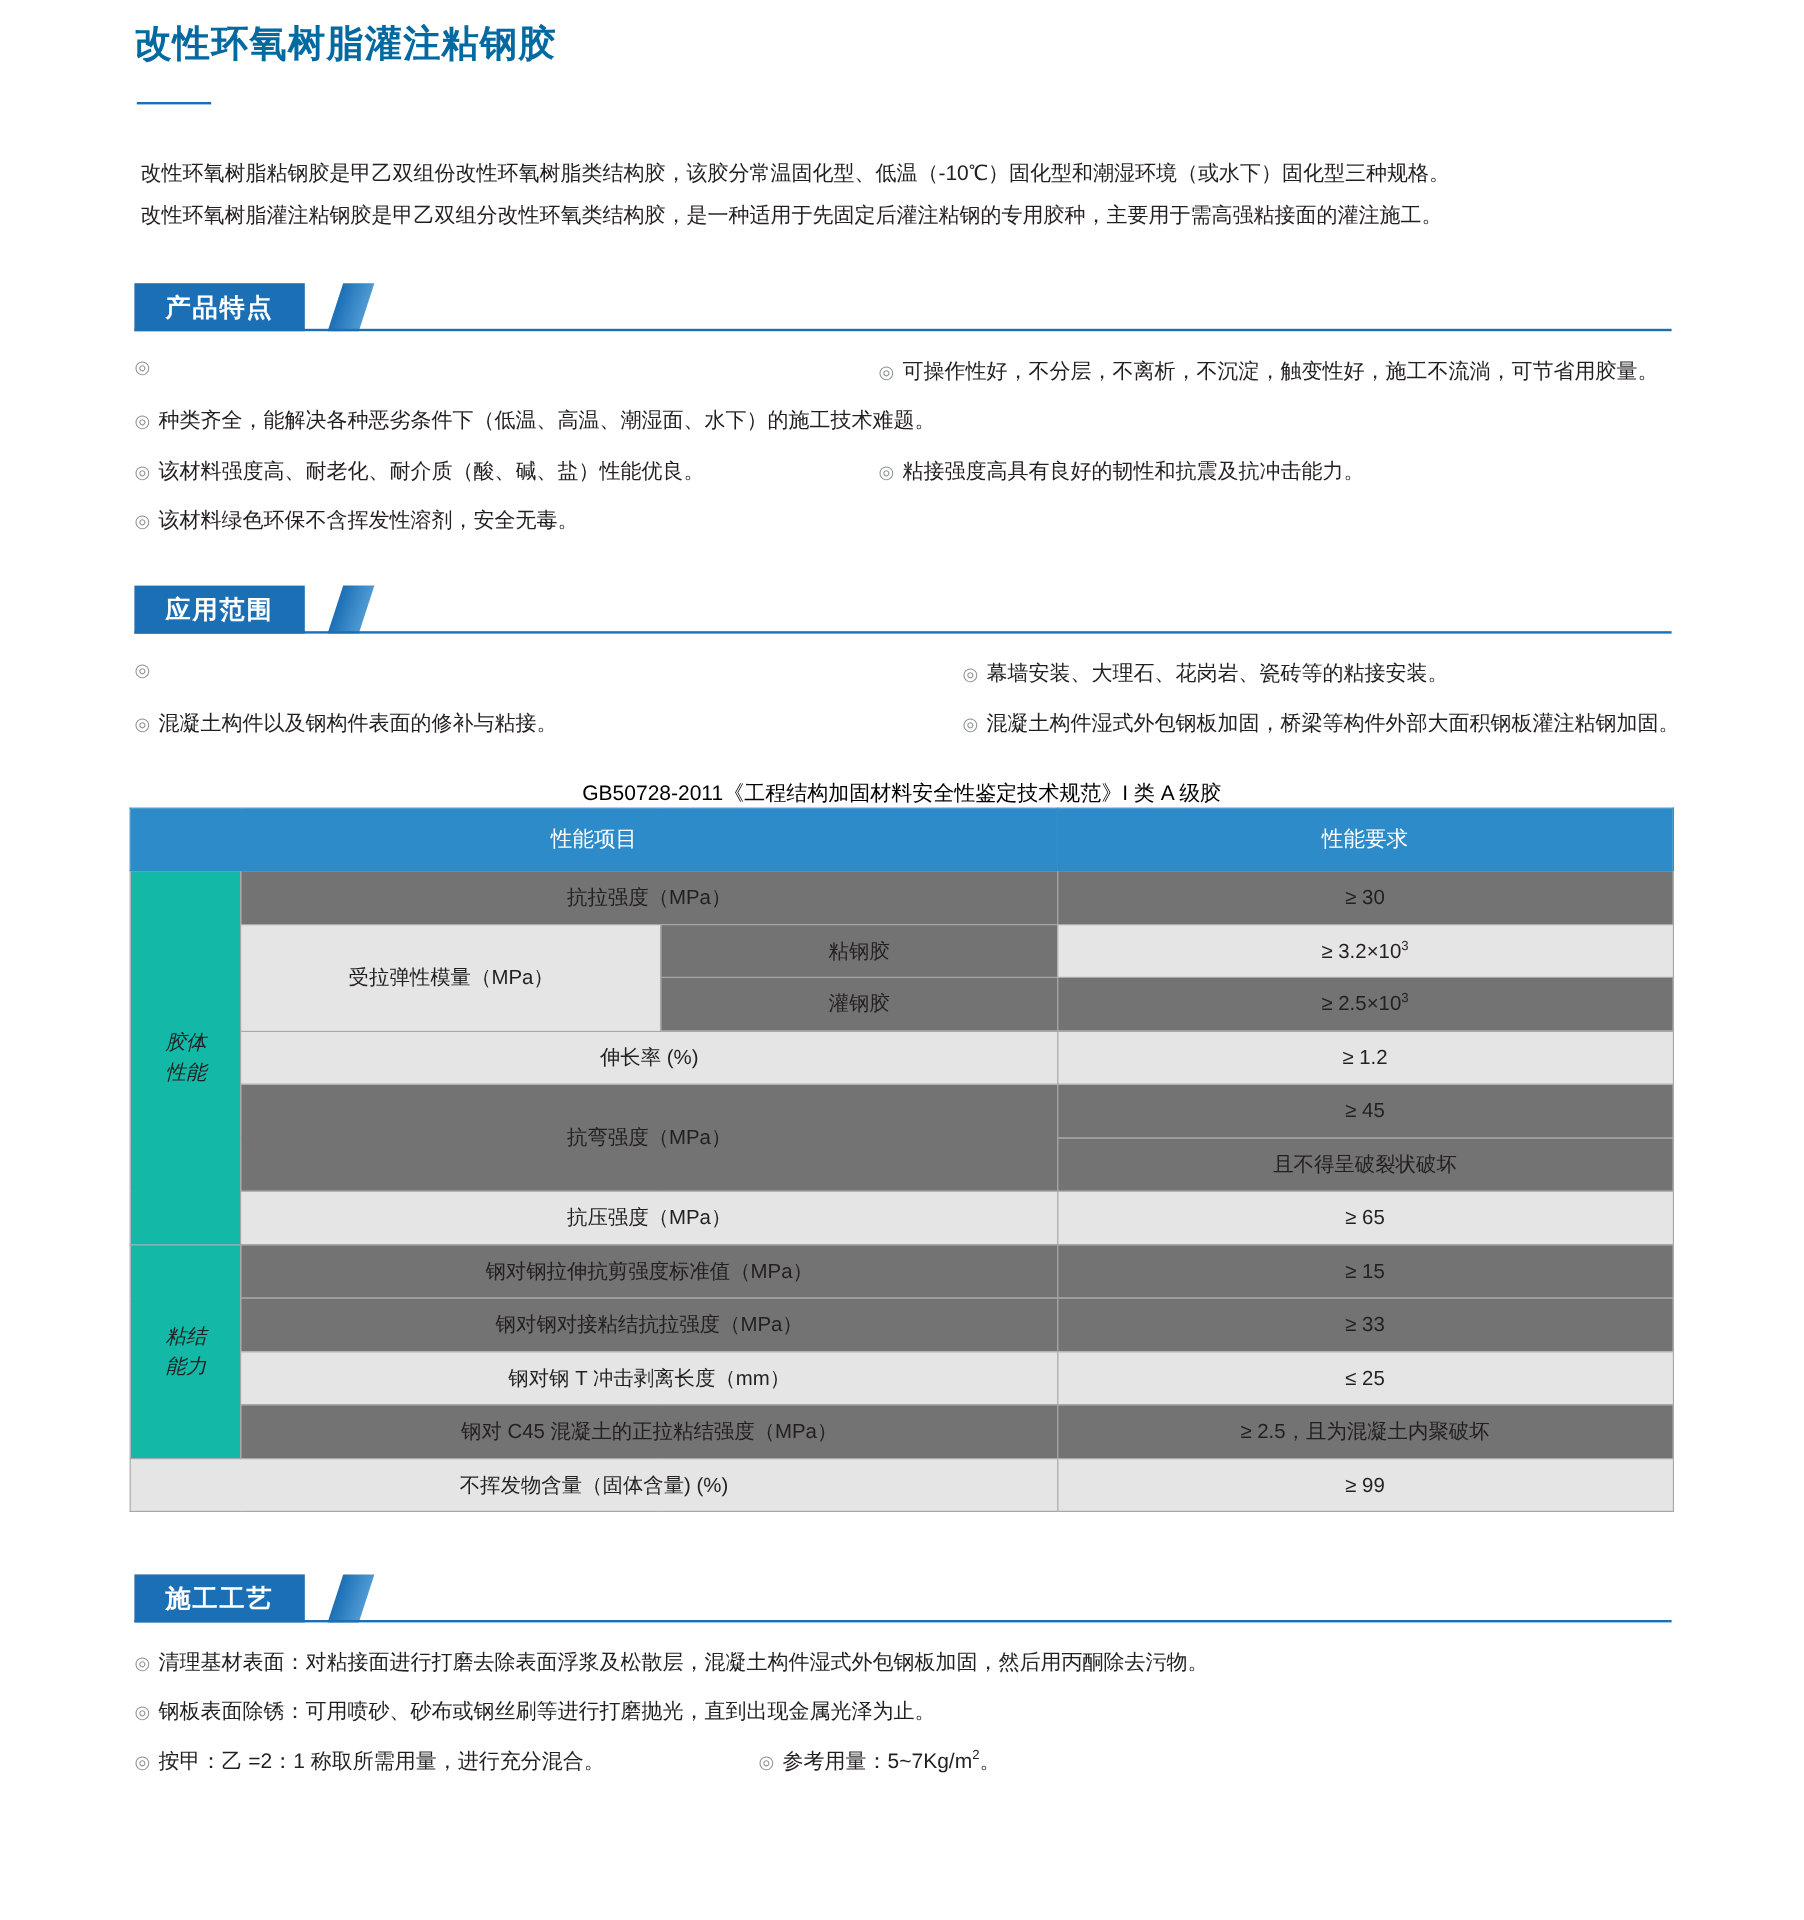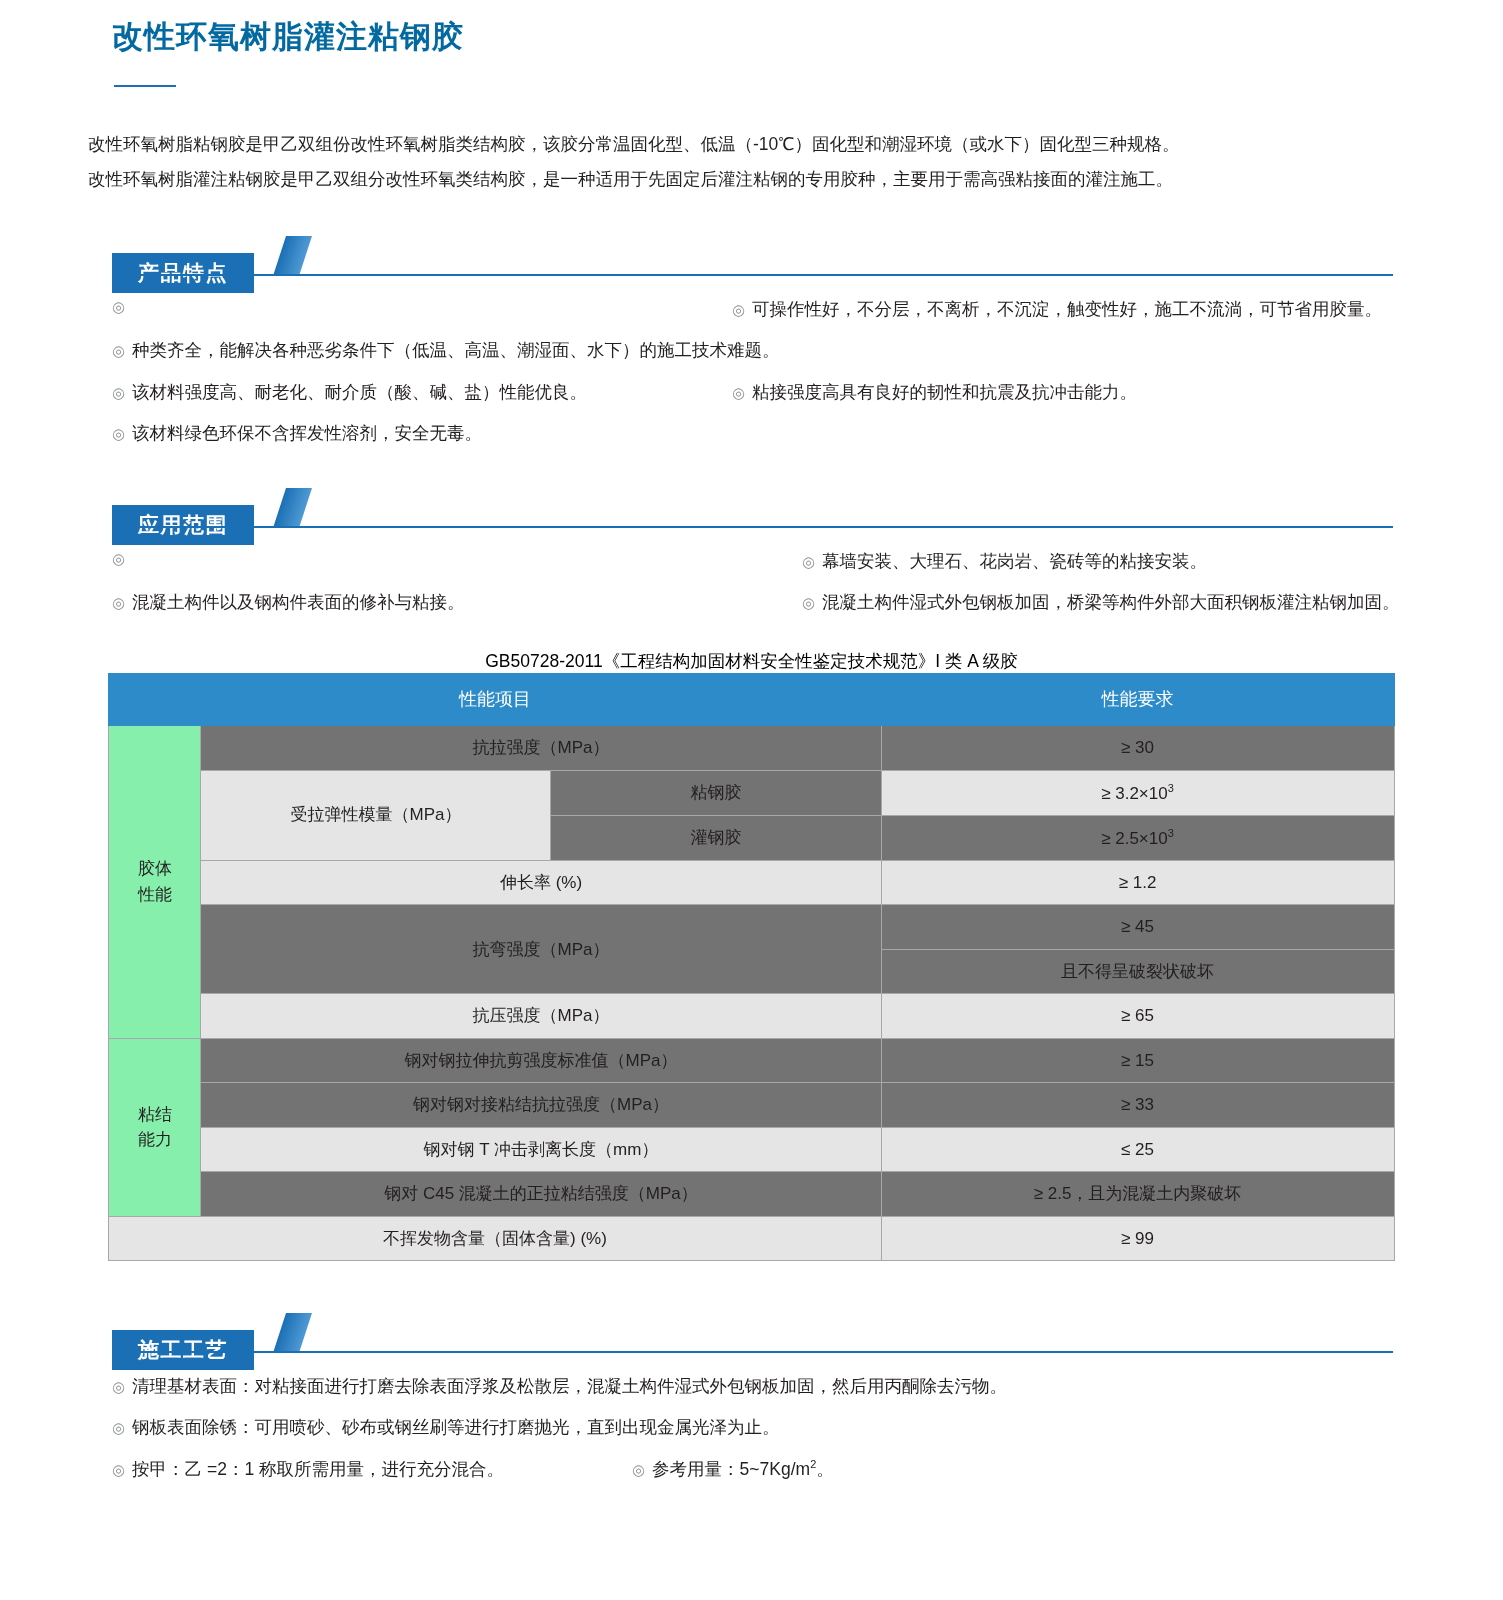--- a/index.html
+++ b/index.html
@@ -34,36 +34,36 @@
   }
   .title-rule {
     width: 62px;
     height: 2px;
     background: #1b6fb5;
     margin: 24px 0 0 2px;
   }
   
   .intro {
     margin: 40px 0 0 0;
-    padding: 0 105px 0 88px;
+    padding: 0 105px 0 117px;
     font-size: 17.5px;
     line-height: 2.05;
     color: #231f20;
   }
   .intro p { margin: 0; }
   
   .section-head {
     margin: 38px 0 0 0;
     position: relative;
     height: 40px;
   }
   .section-head .bar {
     position: absolute;
     left: 112px;
-    top: 17px;
+    top: 0;
     height: 40px;
     background: #1b6fb5;
     display: flex;
     align-items: center;
     padding: 0 26px 0 26px;
     box-sizing: border-box;
   }
   .section-head .bar span {
     color: #ffffff;
     font-size: 21px;
@@ -136,22 +136,23 @@
   }
   table.perf thead th {
     background: #2e8bc9;
     color: #ffffff;
     font-weight: normal;
     font-size: 18px;
     padding: 12px 6px;
     border-color: #2e8bc9;
   }
   td.rowhead {
-    background: #86efac;
+    background: #14b8a6;
     width: 92px;
+    font-style: italic;
   }
   td.shade {
     background: #737373;
   }
   td.plain {
     background: #e5e5e5;
   }
   sup { font-size: 11px; vertical-align: super; }
 </style>
 </head>

